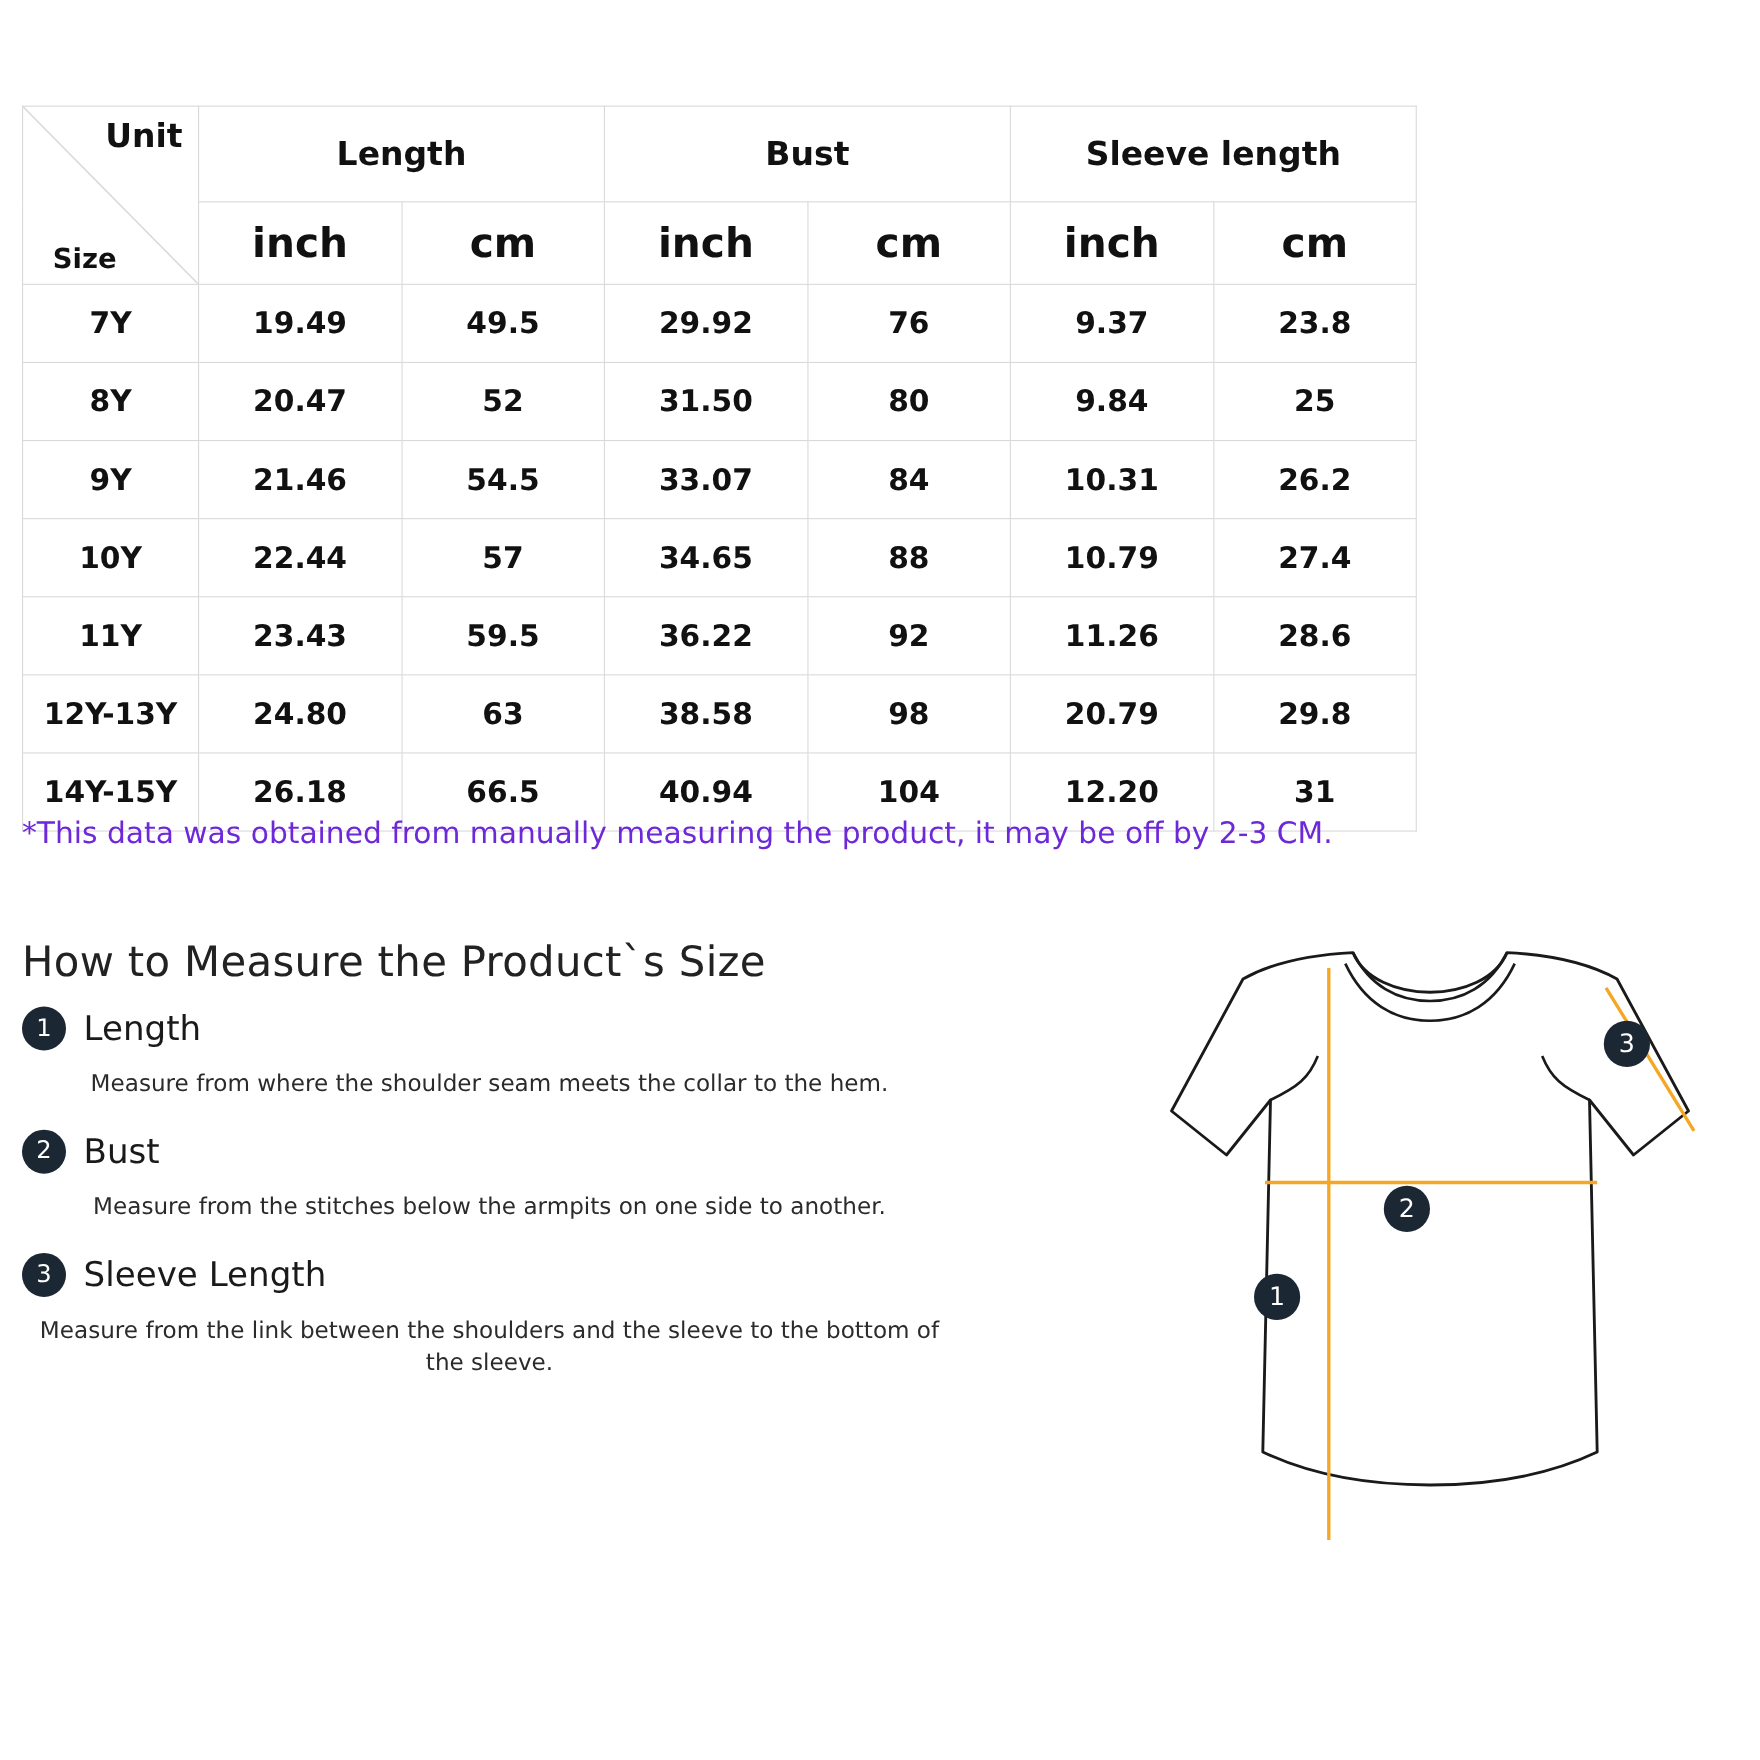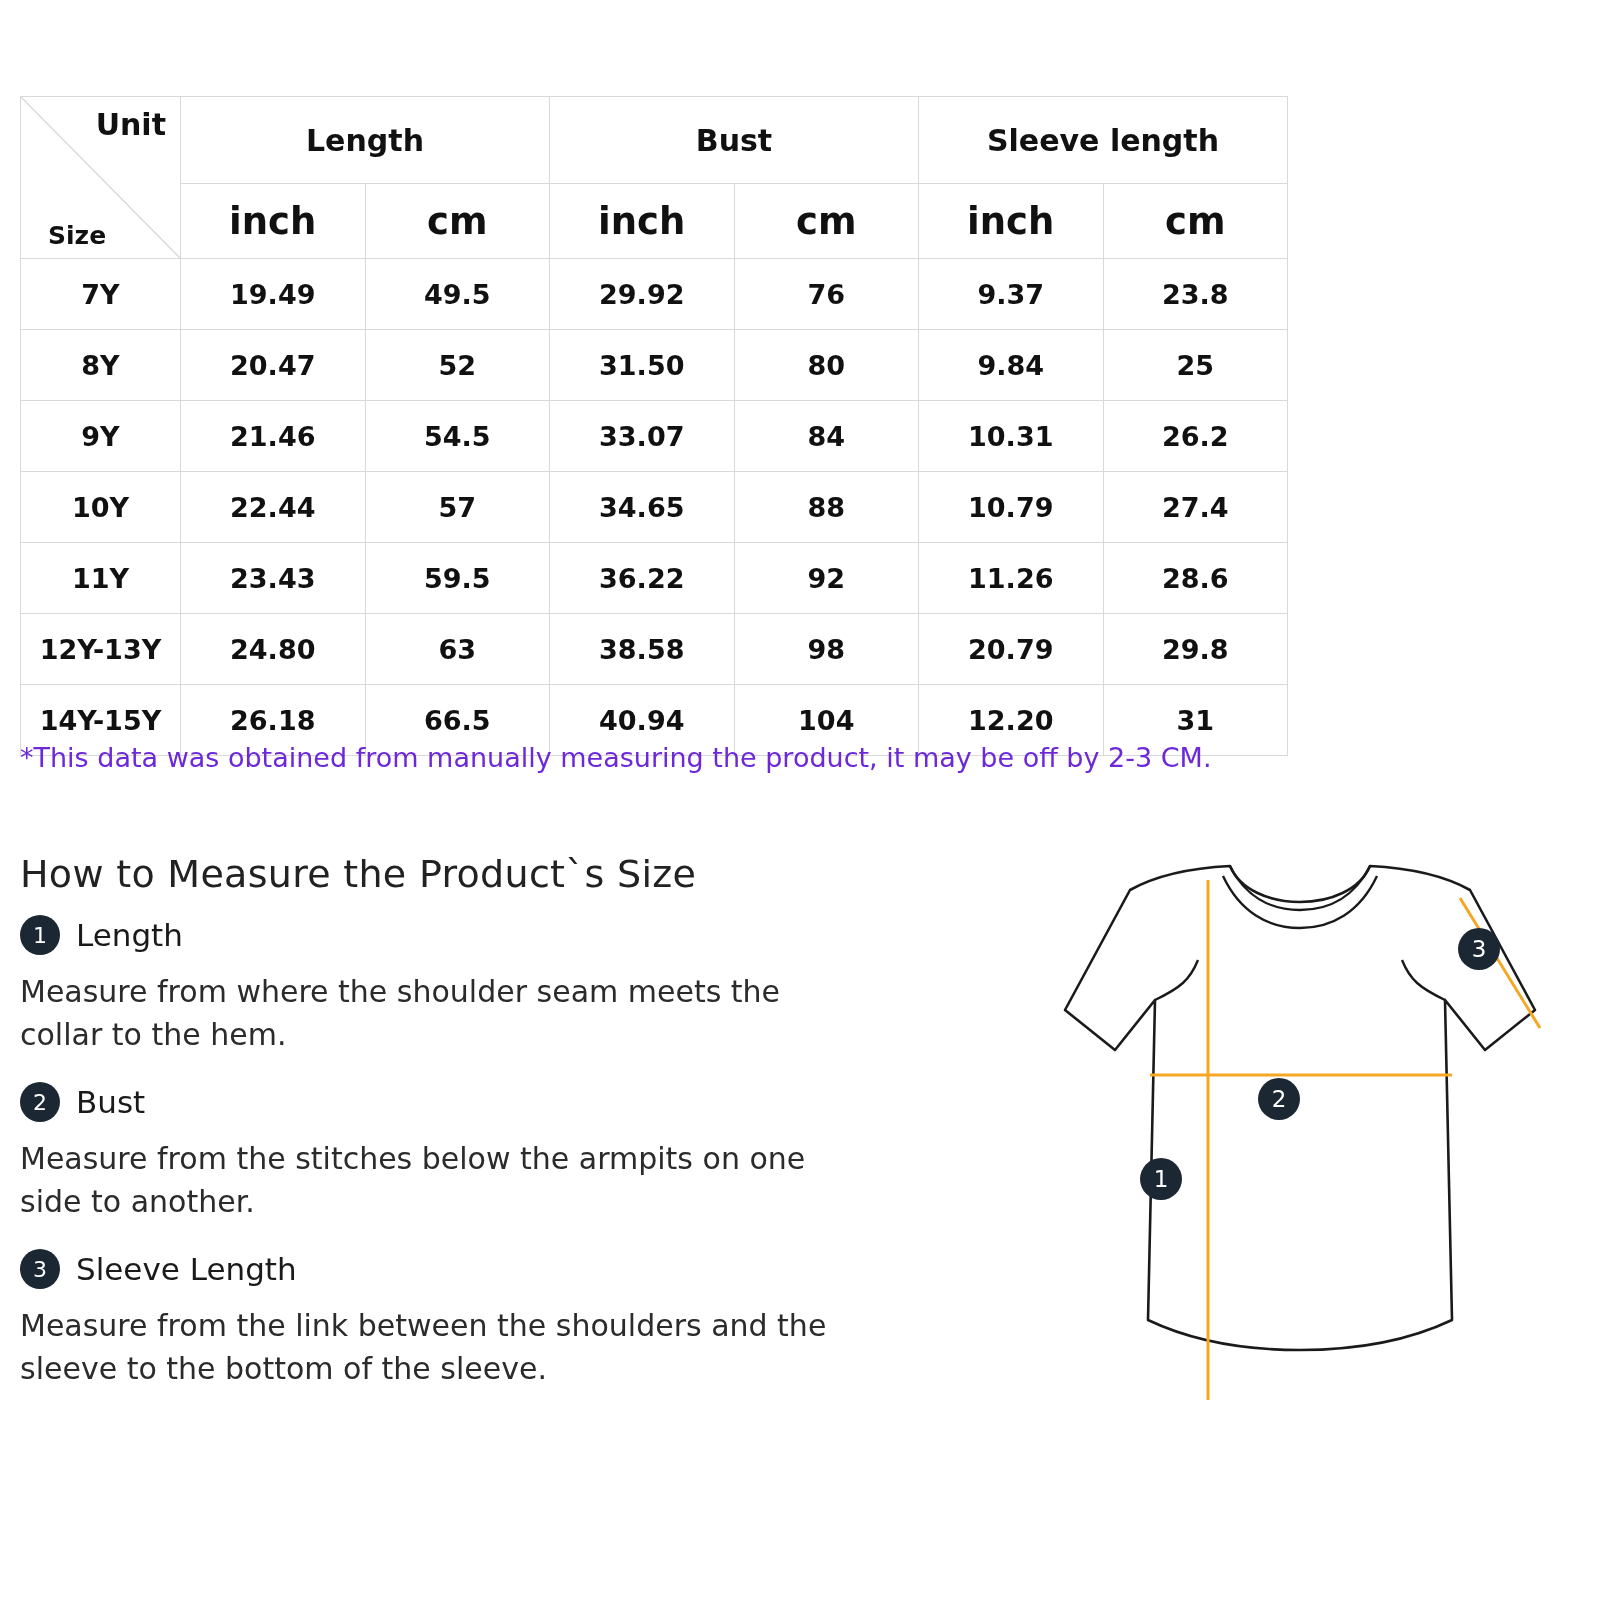--- a/index.html
+++ b/index.html
@@ -136,24 +136,25 @@
     align-items: center;
     justify-content: center;
     font-weight: normal;
     flex: 0 0 auto;
   }
   .step-label {
     font-size: 31px;
     color: #1a1a1a;
   }
   .step-desc {
-    font-size: 30px;
+    font-size: 21px;
     line-height: 1.42;
     color: #2b2b2b;
     width: 850px;
+    text-align: center;
   }
 
   
   .diagram {
     position: absolute;
     left: 940px;
     top: 860px;
     width: 620px;
     height: 580px;
   }

